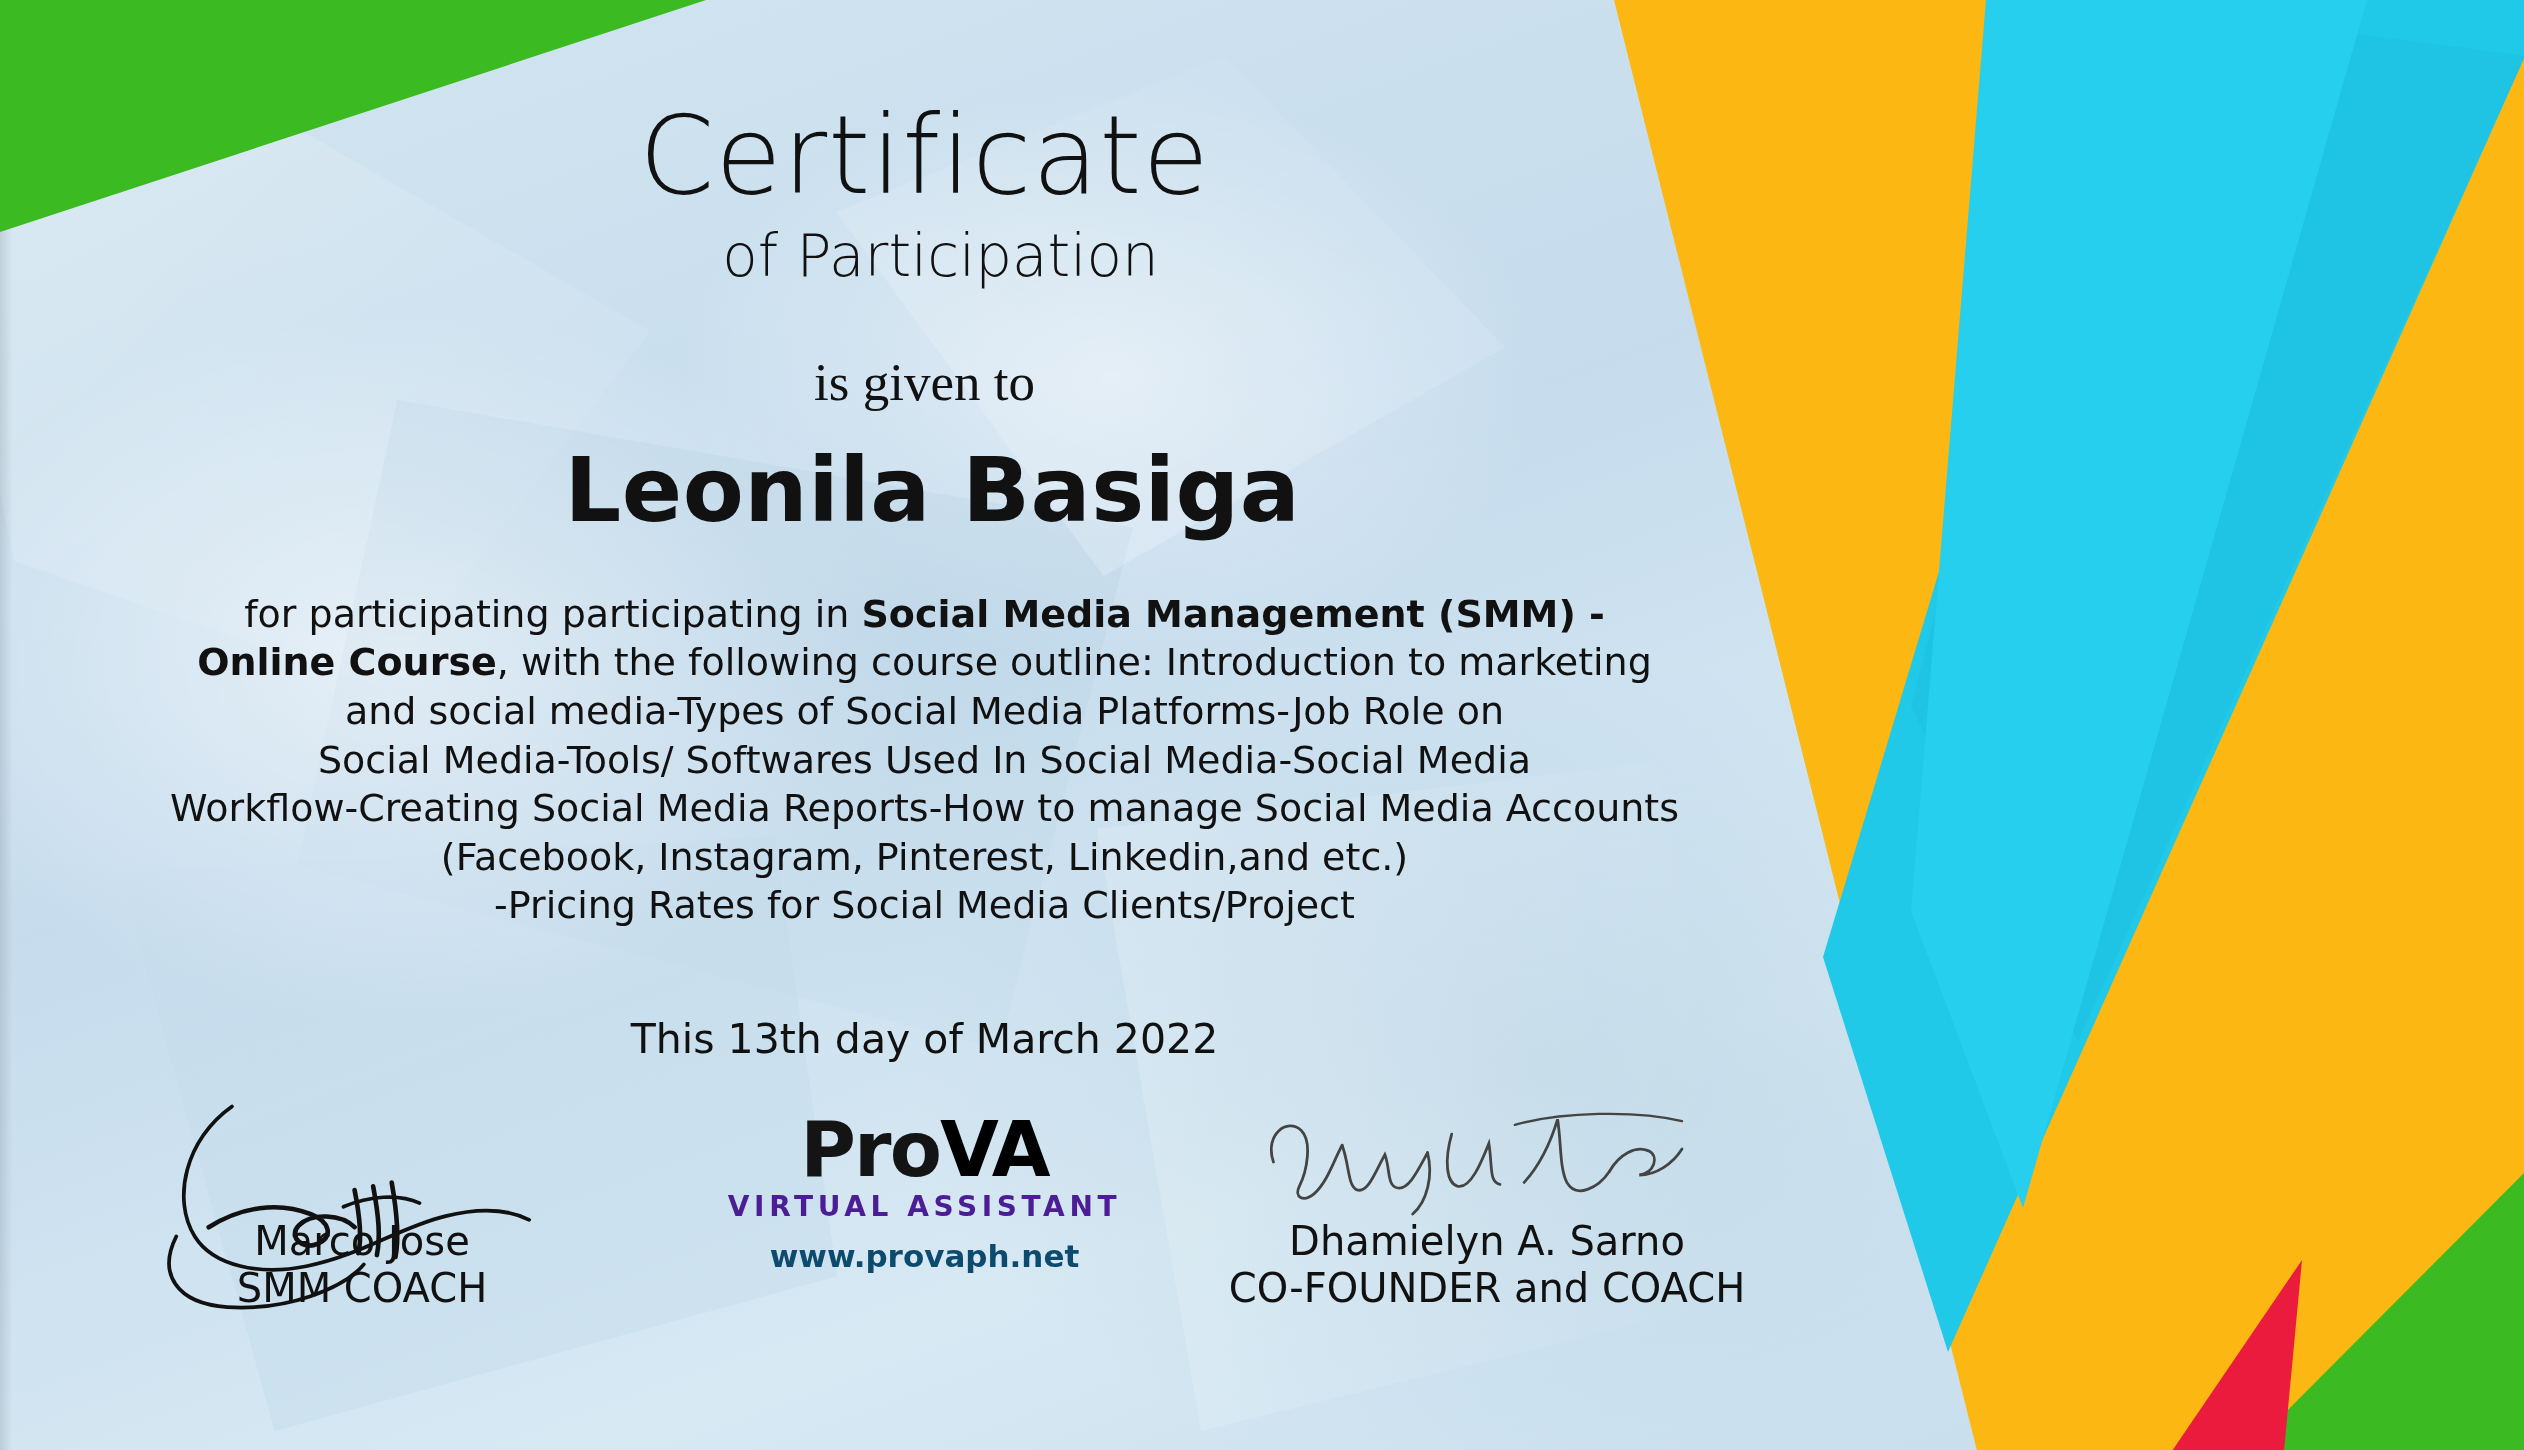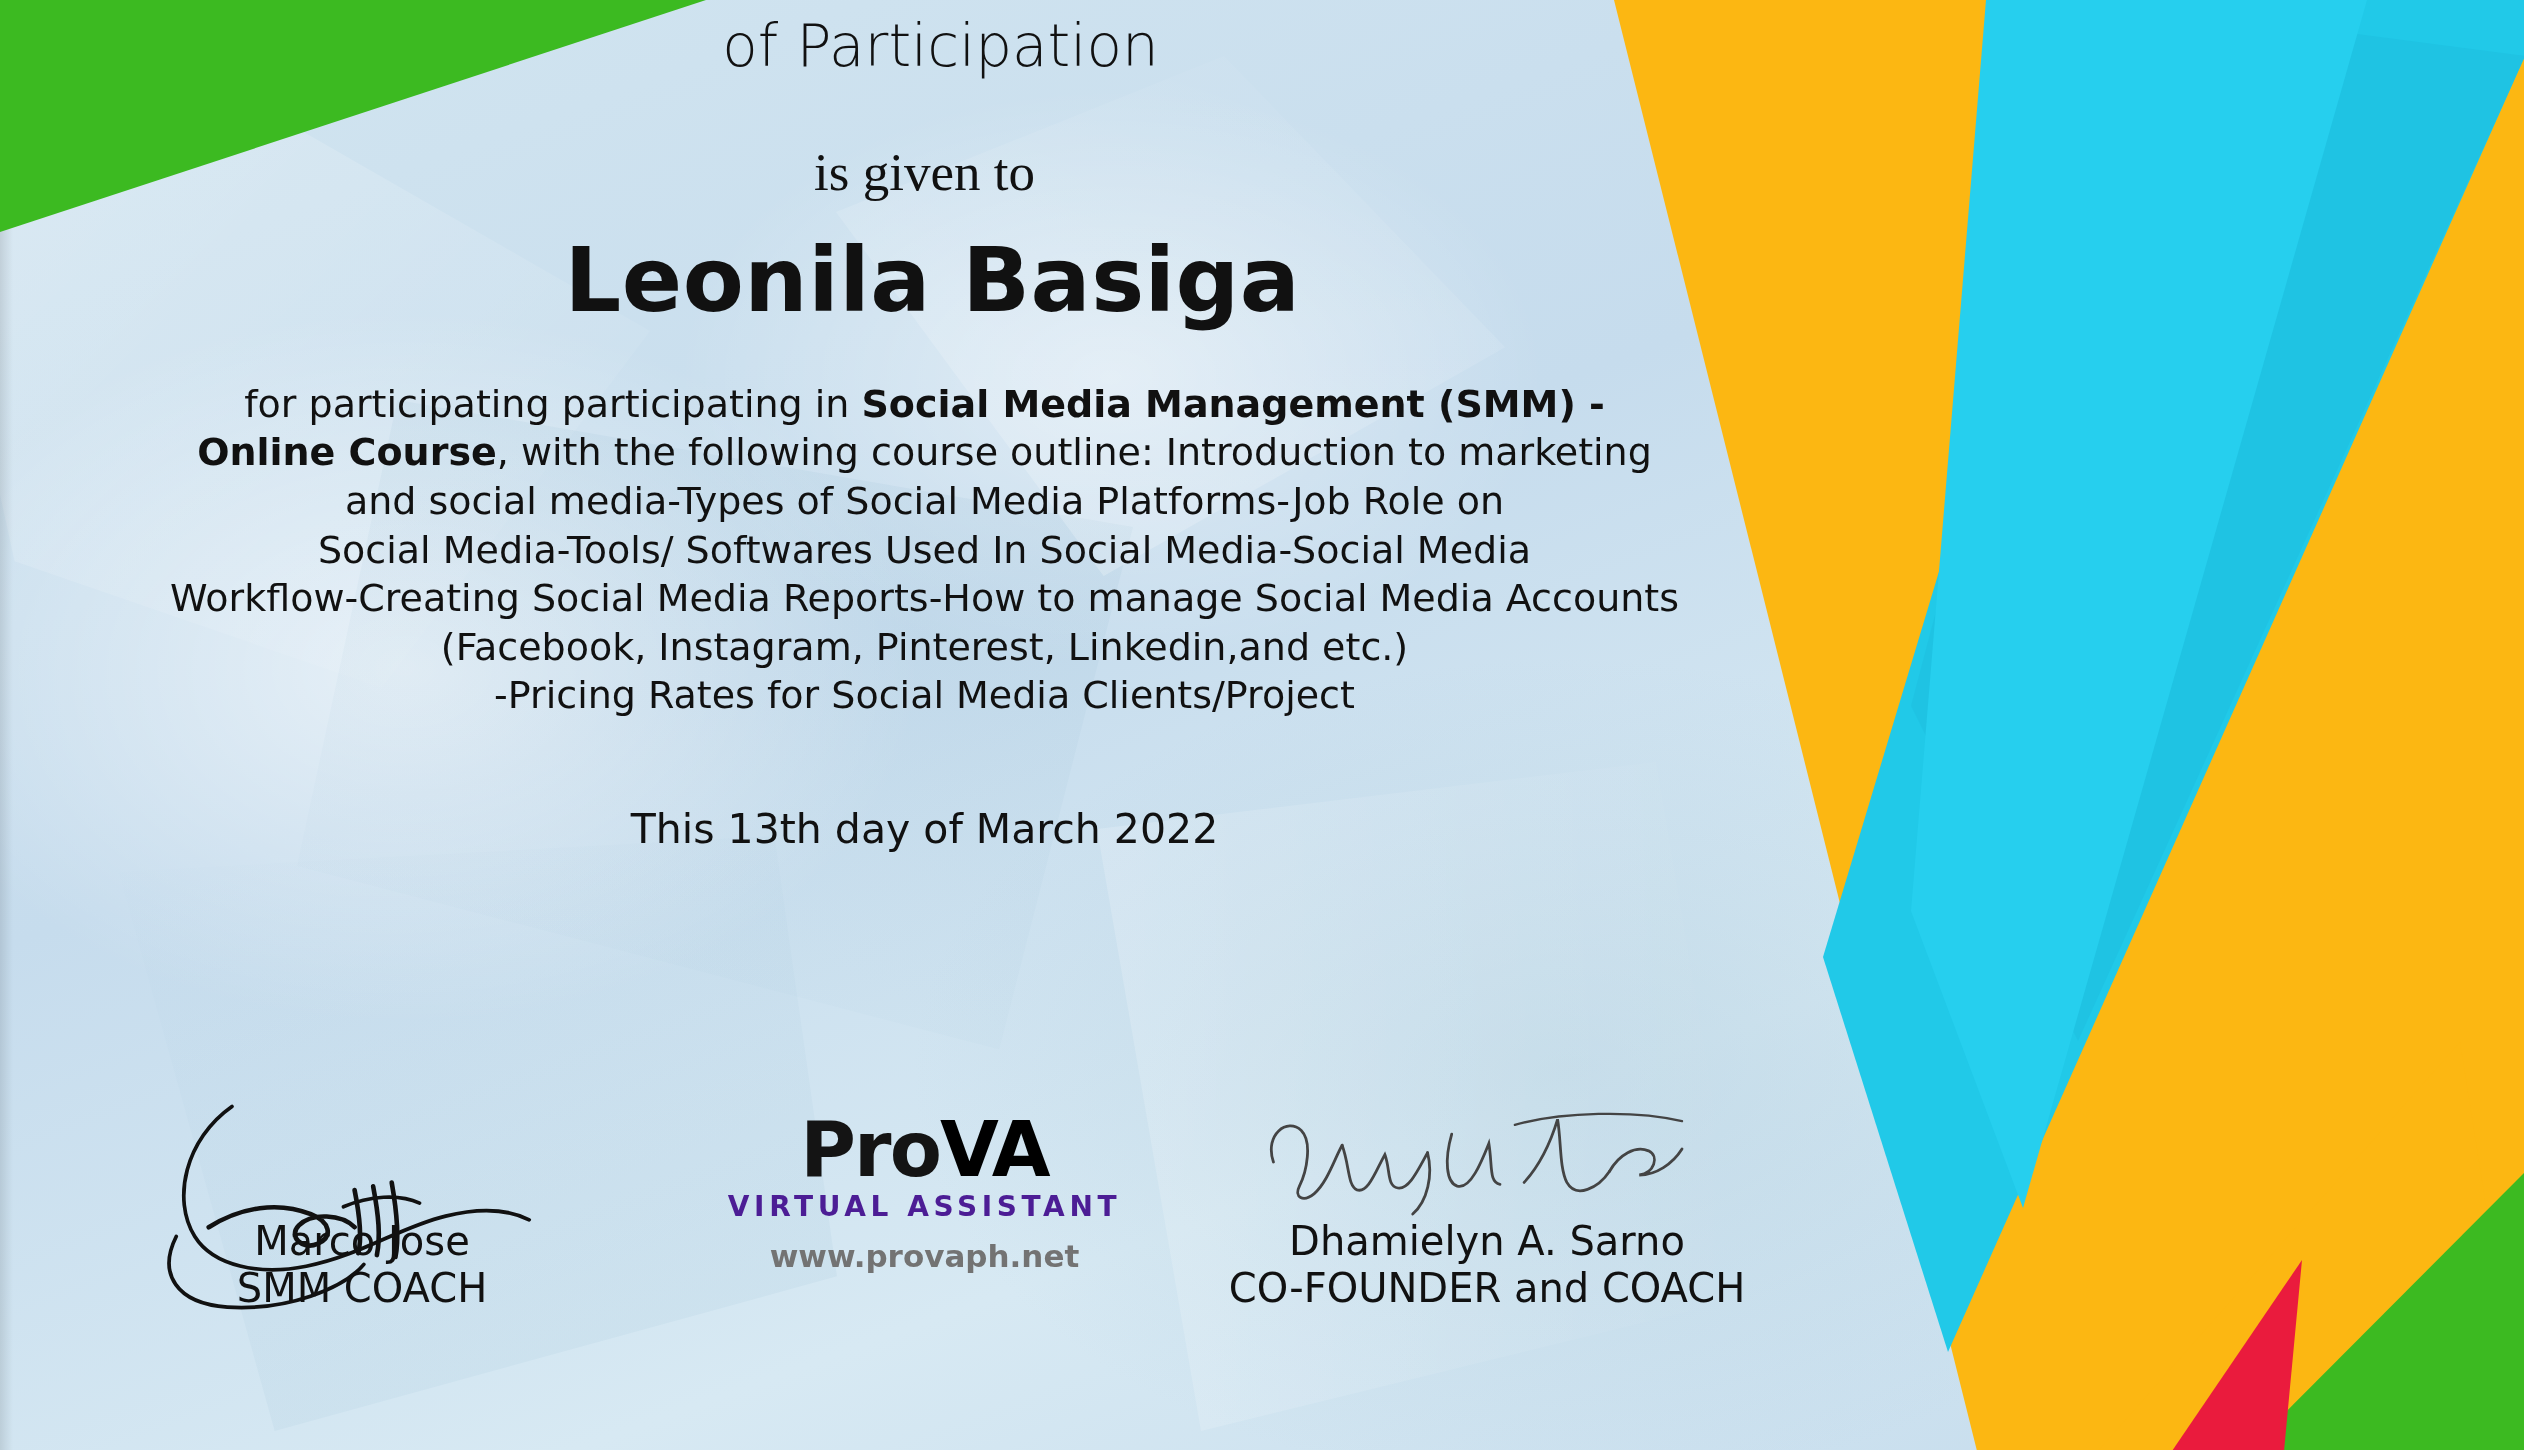--- a/index.html
+++ b/index.html
@@ -215,21 +215,21 @@
     font-weight: 700;
     font-size: 28px;
     letter-spacing: 4.6px;
     color: #4c1d95;
     margin-top: 3.7px;
   }
   .logo-url {
     font-family: "DejaVu Sans", sans-serif;
     font-weight: 700;
     font-size: 31px;
-    color: #737373;
+    color: #0c4a6e;
     margin-top: 15px;
   }
 </style>
 </head>
 <body>
 
 <div id="certificate">
 
   <div class="bg-base"></div>
   <div class="poly p1"></div>
@@ -245,20 +245,21 @@
   <div class="shape cyan-big2"></div>
   <div class="shape cyan-shadow"></div>
   <div class="shape cyan-thin"></div>
   <div class="shape yellow-tail"></div>
   <div class="shape yellow-br"></div>
   <div class="shape green-br"></div>
   <div class="shape red-br"></div>
 
   <div class="content">
 
+    <h1 class="title">Certificate</h1>
     <h2 class="subtitle">of Participation</h2>
 
     <p class="given-to">is given to</p>
 
     <p class="recipient">Leonila Basiga</p>
 
     <div class="body-text">
       <span>for participating participating in </span><b>Social Media Management (SMM) -</b><br>
       <b>Online Course</b><span>, with the following course outline: Introduction to marketing</span><br>
       <span>and social media-Types of Social Media Platforms-Job Role on</span><br>

